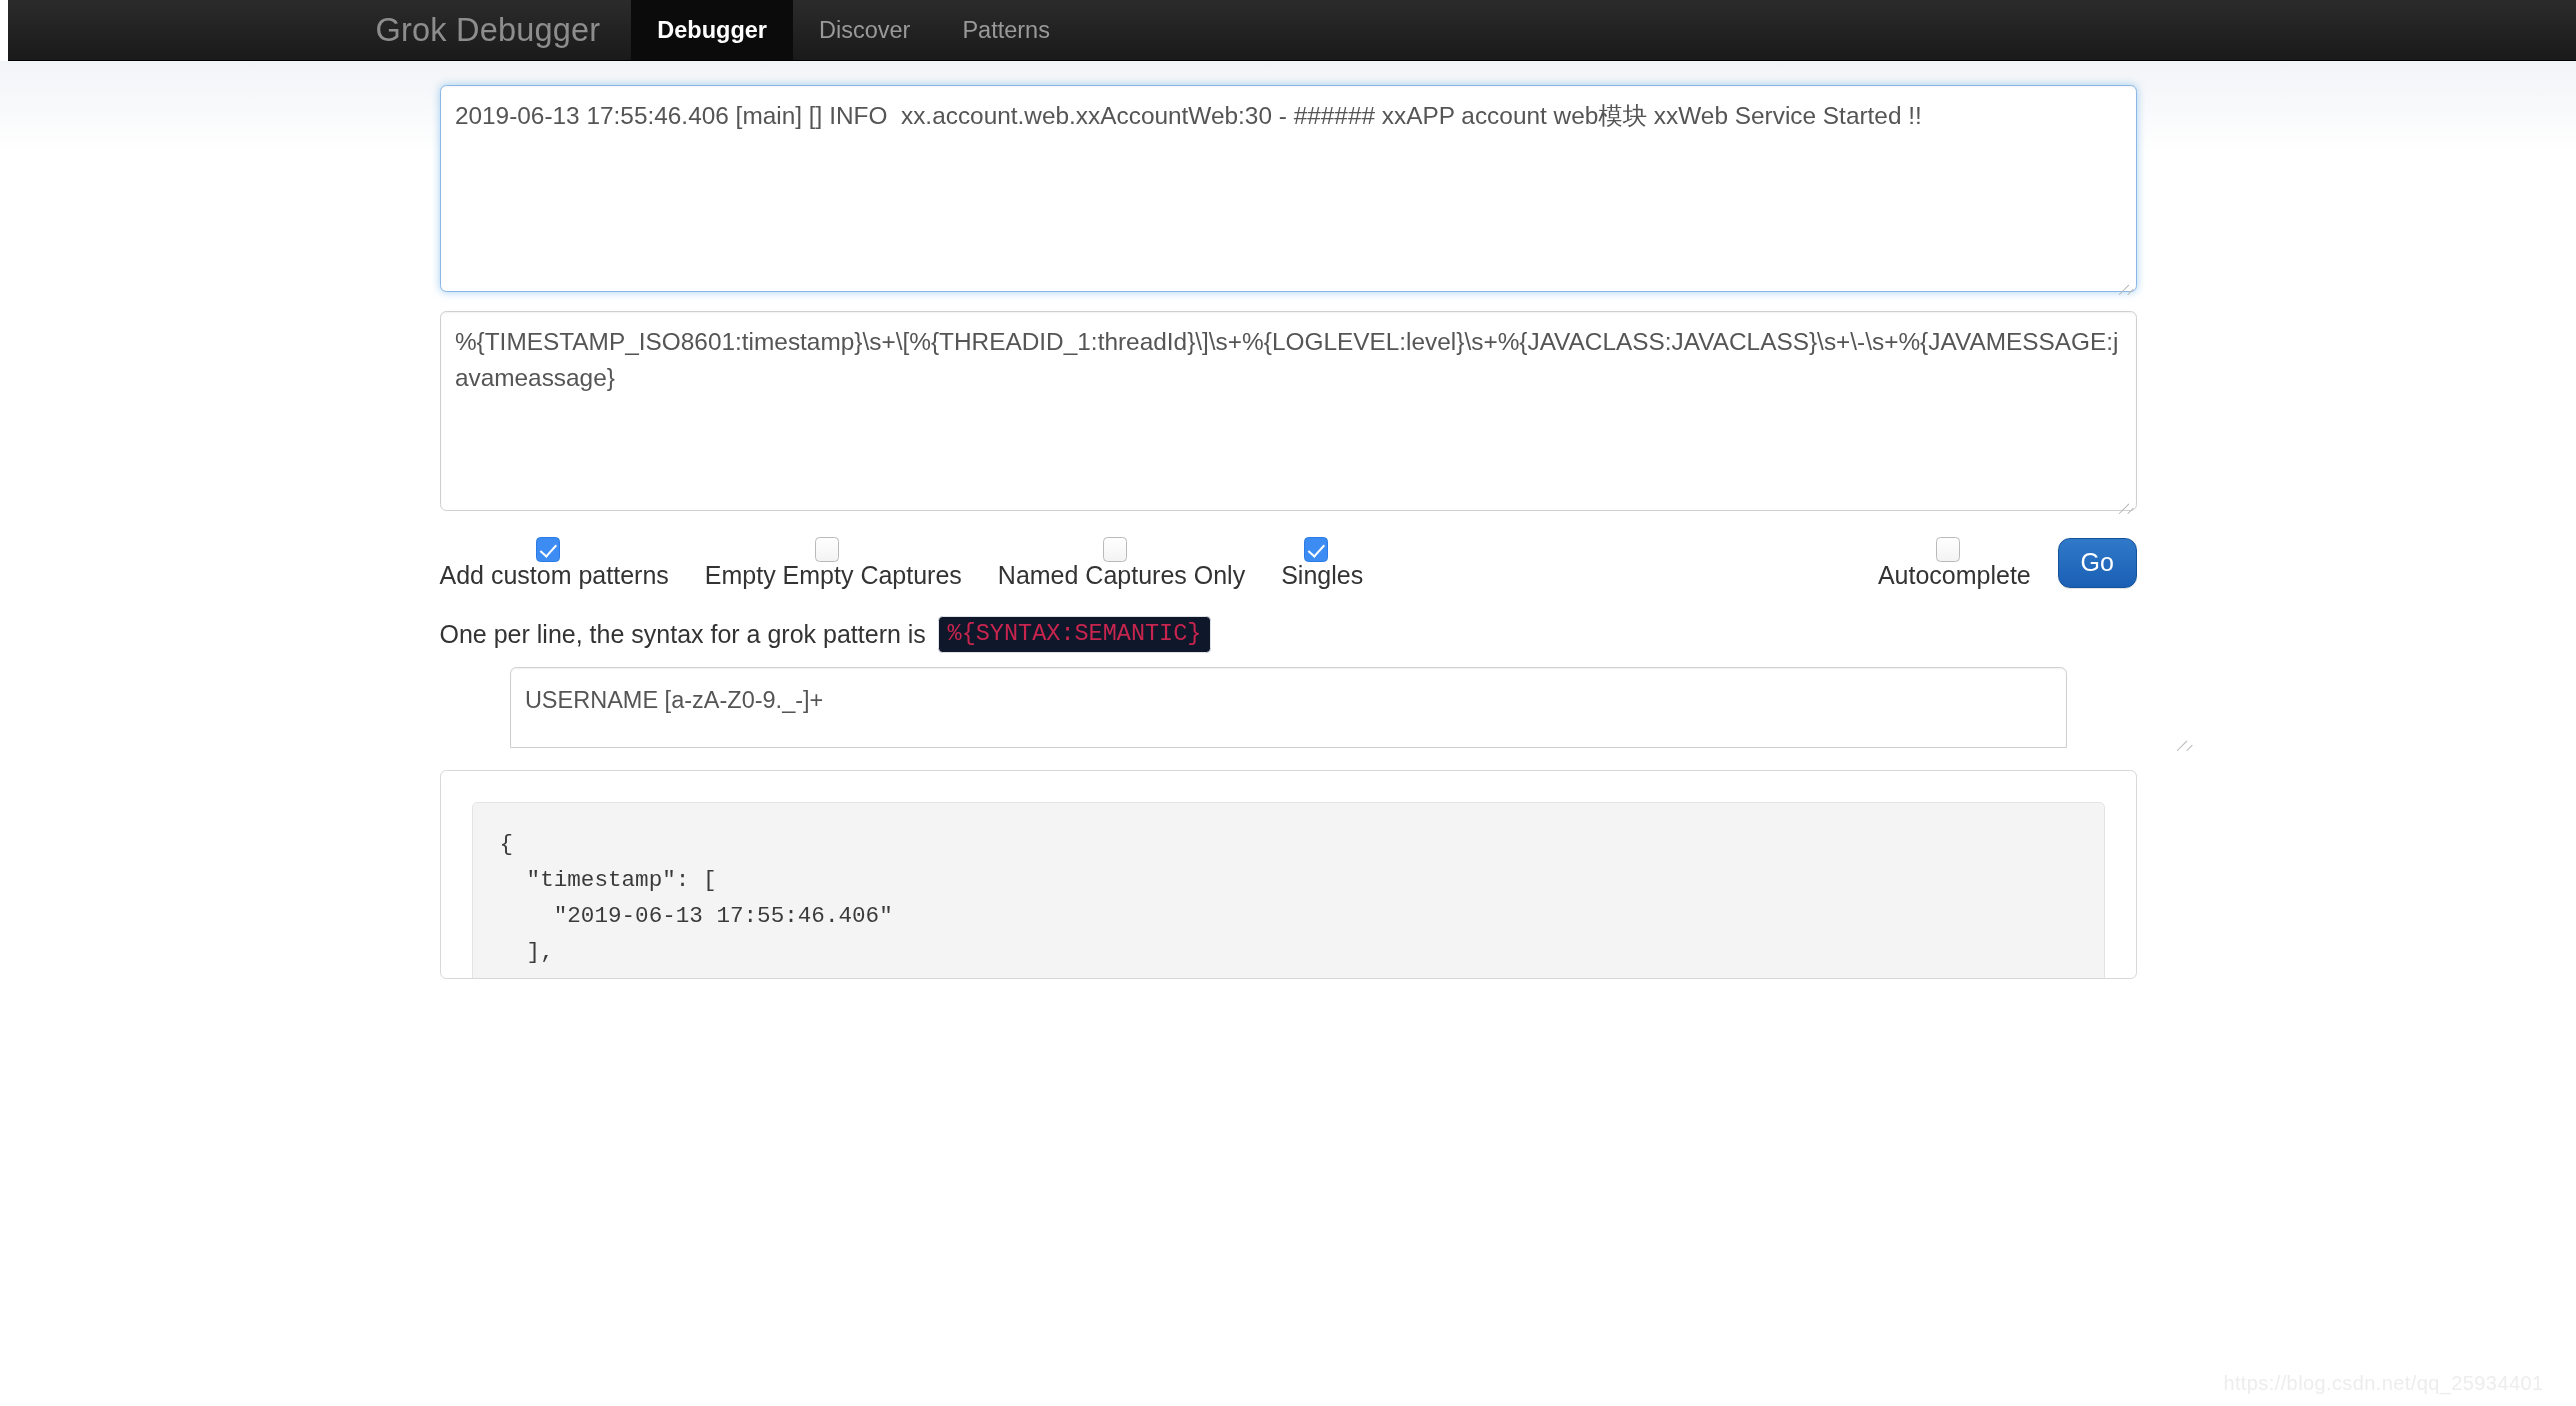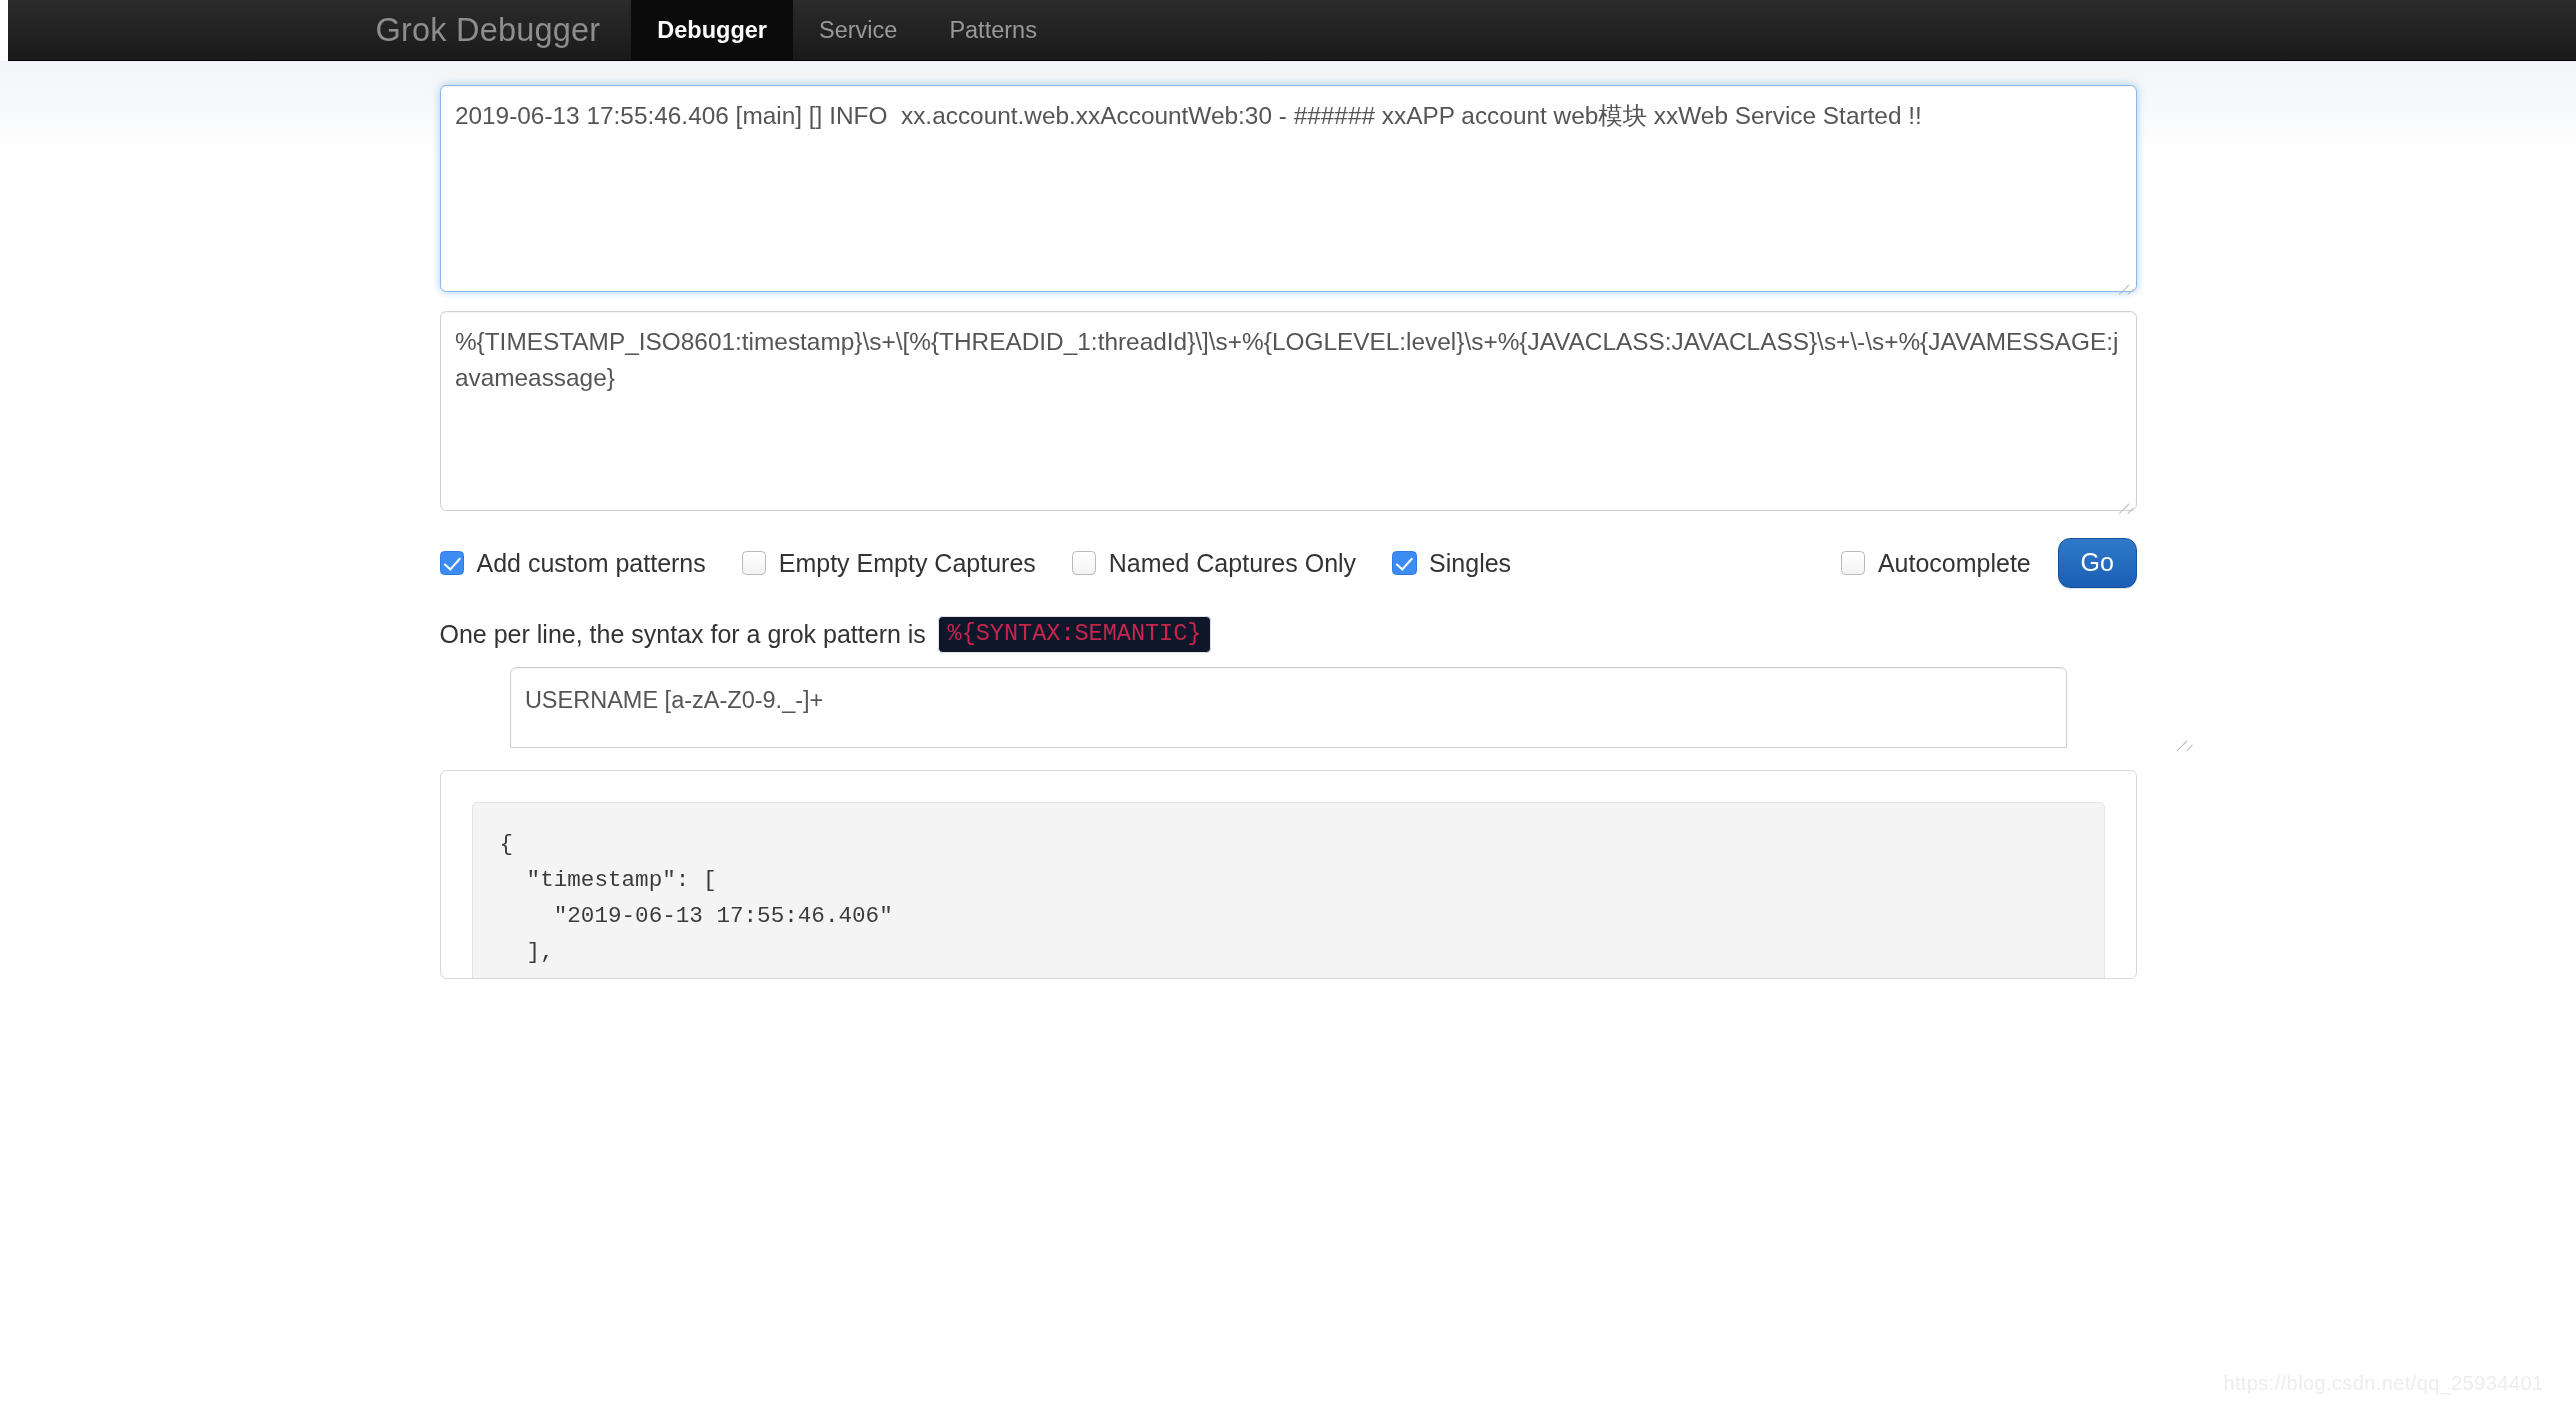--- a/index.html
+++ b/index.html
@@ -145,20 +145,21 @@
     margin: 23.5px auto 0 auto;
     display: flex;
     align-items: center;
     height: 58px;
   }
   .opt {
     display: flex;
     align-items: center;
     margin-right: 36px;
     white-space: nowrap;
+    flex-direction: column;
   }
   .opt:last-of-type { margin-right: 0; }
   .cbx {
     width: 24.4px;
     height: 24.4px;
     border-radius: 4.5px;
     border: 0.9px solid #b9b9b9;
     background: linear-gradient(to bottom, #ffffff 0%, #f3f3f3 100%);
     margin-right: 12.6px;
     flex: none;
@@ -258,21 +259,21 @@
     letter-spacing: 0.4px;
   }
 </style>
 </head>
 <body>
 
 <div class="navbar">
   <div class="nav-inner">
     <span class="brand">Grok Debugger</span>
     <a href="#" class="nav-link active">Debugger</a>
-    <a href="#" class="nav-link">Service</a>
+    <a href="#" class="nav-link">Discover</a>
     <a href="#" class="nav-link">Patterns</a>
   </div>
 </div>
 
 <div class="gradient-top"></div>
 
 <div class="page">
   <div class="content">
 
     <div class="ta-wrap">

